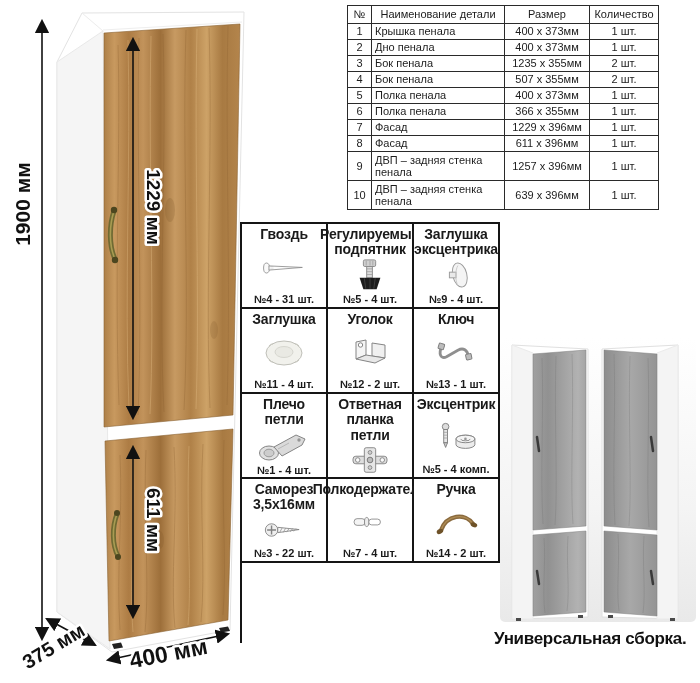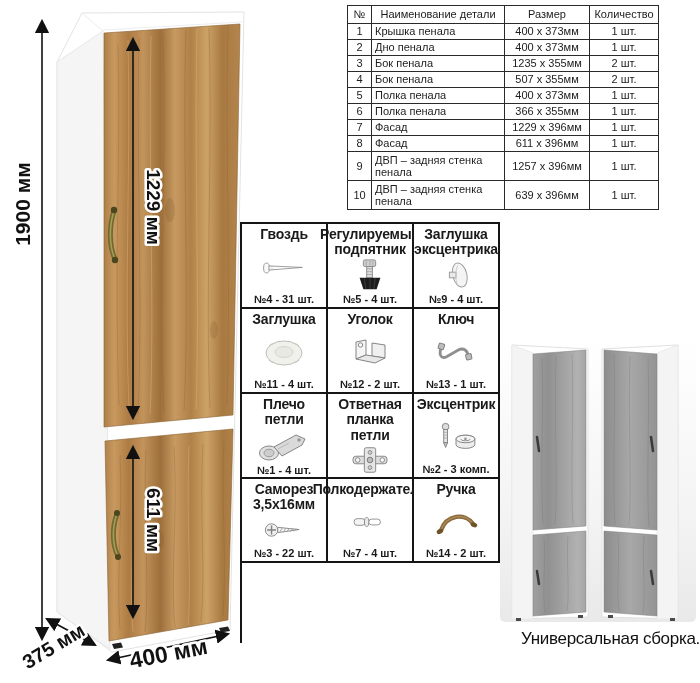--- a/index.html
+++ b/index.html
@@ -30,22 +30,22 @@
   .hw-title{font-weight:bold;font-size:14px;letter-spacing:-0.2px;text-align:center;line-height:1.1;}
   .hw-qty{font-weight:bold;font-size:11px;white-space:nowrap;}
   .hw-fig{flex:1;display:flex;align-items:center;justify-content:center;}
   .hw-fig svg{display:block;}
 
   
   .dim{font-family:"Liberation Sans",sans-serif;font-weight:bold;fill:#111;}
   .halo{stroke:#fff;stroke-width:5px;paint-order:stroke;stroke-linejoin:round;}
 
   
-  .caption{position:absolute;left:494px;top:629px;width:206px;text-align:right;
-           font-size:17px;font-weight:normal;letter-spacing:-0.3px;color:#111;}
+  .caption{position:absolute;left:494px;top:629px;width:206px;text-align:left;
+           font-size:17px;font-weight:bold;letter-spacing:-0.3px;color:#111;}
 </style>
 </head>
 <body>
 
 <div class="stage">
 
   <svg style="position:absolute;left:0;top:0;" width="250" height="683" viewBox="0 0 250 683">
     <defs>
       <marker id="ah" markerWidth="9" markerHeight="9" viewBox="0 0 10 10" refX="8.5" refY="5" orient="auto-start-reverse">
           <path d="M0,0 L10,5 L0,10 Z" fill="#111"></path>
@@ -320,21 +320,21 @@
         <circle cx="17" cy="6" r="3.5" fill="#dddddd" stroke="#828282"></circle>
         <rect x="15" y="9" width="4" height="14" fill="#e8e8e8" stroke="#828282"></rect>
         <path d="M15,12 h4 M15,15 h4 M15,18 h4" stroke="#9c9c9c" stroke-width="0.8"></path>
         <path d="M15,23 l2,5 2,-5 z" fill="#cccccc" stroke="#828282"></path>
         <path d="M28,19 a10,4 0 0 1 20,0 v6 a10,4 0 0 1 -20,0 z" fill="#ececec" stroke="#828282"></path>
         <ellipse cx="38" cy="19" rx="10" ry="4" fill="#f4f4f4" stroke="#828282"></ellipse>
         <path d="M33,19 a5,2 0 0 0 10,0" stroke="#8a8a8a" fill="none"></path>
         <circle cx="38" cy="19" r="1.4" fill="#979797"></circle>
       </svg>
         </div>
-      <div class="hw-qty">№2 - 3 комп.</div>
+      <div class="hw-qty">№5 - 4 комп.</div>
     </div>
 
     <div class="hw-cell">
       <div class="hw-title">Саморез 3,5х16мм</div>
       <div class="hw-fig">
           <svg width="56" height="32" viewBox="0 0 56 36">
         <circle cx="14" cy="18" r="7" fill="#efefef" stroke="#828282"></circle>
         <path d="M14,13 v10 M9,18 h10" stroke="#828282" stroke-width="1.6"></path>
         <path d="M21,15 L45,17.5 L21,21 Z" fill="#f7f7f7" stroke="#828282"></path>
         <path d="M23,21 l3,-5.5 M27,20.8 l3,-5 M31,20.4 l3,-4.5 M35,20 l3,-4 M39,19.5 l2.5,-3.2" stroke="#9c9c9c"></path>

